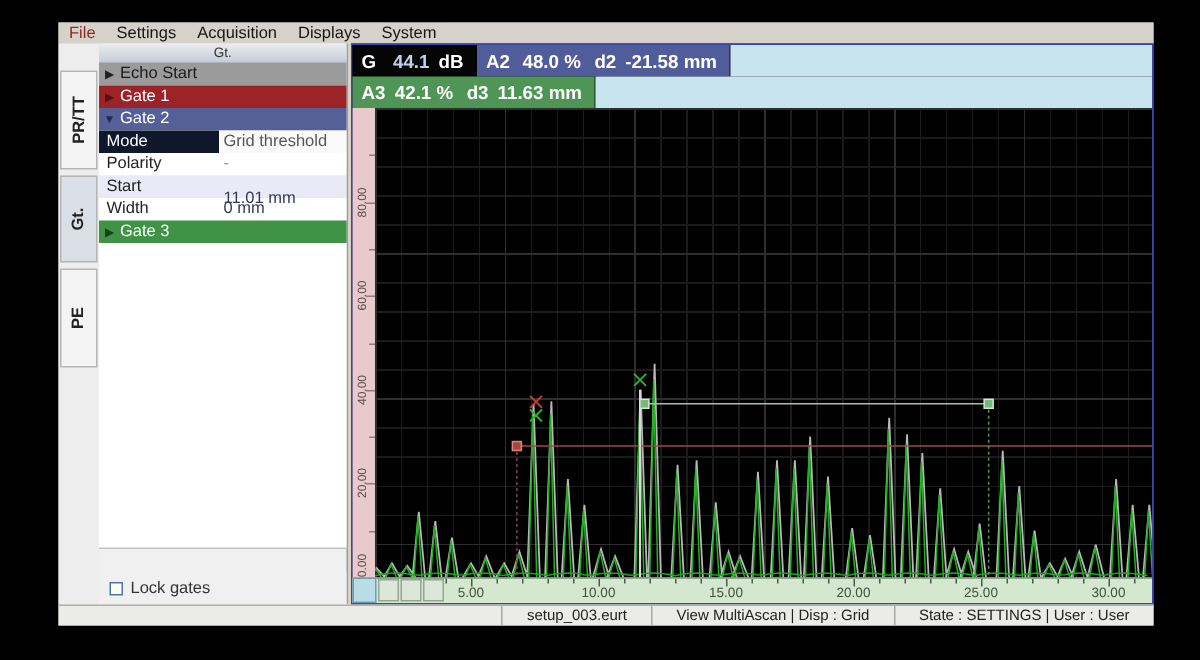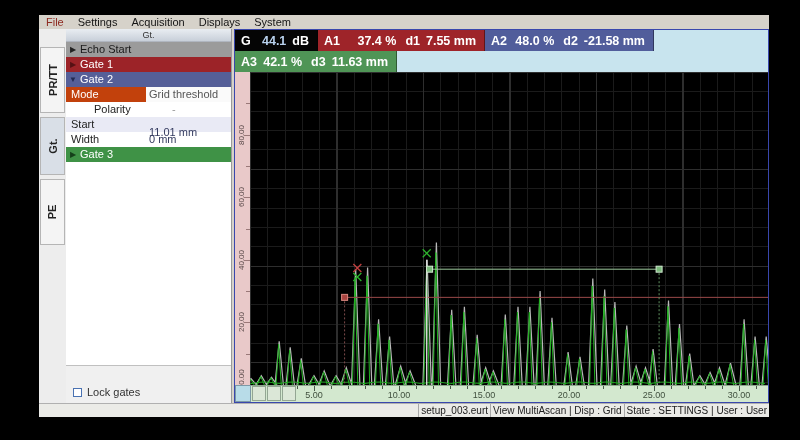--- a/index.html
+++ b/index.html
@@ -70,21 +70,21 @@
   #corner{position:absolute;left:0;top:313px;width:16px;height:17px;background:#b8dce8;
           border:1px solid #7c99a6;}
   .xbtn{position:absolute;top:314px;width:14px;height:15px;background:#dbe7d7;border:1px solid #93a693;}
   .xlab{position:absolute;top:4px;width:40px;text-align:center;font-size:9px;color:#41503f;}
   .xtick{position:absolute;top:0;width:1px;height:3px;background:#4a5a4a;}
   .xtick.major{height:5px;}
 
   
   #statusbar{position:absolute;left:0;top:388px;width:730px;height:14px;background:#ebebe7;
              border-top:1px solid #b0b0b0;display:flex;justify-content:flex-end;align-items:center;}
-  .status-cell{font-size:10px;line-height:13px;color:#222;padding:0 2px;border-left:1px solid #a8a8a8;
+  .status-cell{font-size:10px;line-height:13px;color:#222;padding:0 16px;border-left:1px solid #a8a8a8;
                white-space:nowrap;}
 </style>
 </head>
 <body>
 
 <div id="app">
   <div id="menubar">
       <div class="menu-item first">File</div>
       <div class="menu-item">Settings</div>
       <div class="menu-item">Acquisition</div>
@@ -111,24 +111,24 @@
         </div>
         <div class="p-item p-head" style="background: rgb(156, 35, 40); color: rgb(255, 255, 255);">
           <span class="arrow" style="color: rgb(86, 17, 20);">▶</span>
           <span class="p-label">Gate 1</span>
         </div>
         <div class="p-item p-head" style="background: rgb(85, 95, 152); color: rgb(255, 255, 255);">
           <span class="arrow" style="color: rgb(35, 42, 82);">▼</span>
           <span class="p-label">Gate 2</span>
         </div>
         <div class="p-item p-row" style="background: rgb(250, 250, 250);">
-          <span class="p-label" style="background: #c2410c; color: rgb(255, 255, 255);">Mode</span>
+          <span class="p-label" style="background: #0f172a; color: rgb(255, 255, 255);">Mode</span>
           <span class="p-value" style="color: rgb(85, 85, 85);">Grid threshold</span>
         </div>
-        <div class="p-item p-row" style="background: rgb(255, 255, 255); padding-left: 23px;">
+        <div class="p-item p-row" style="background: rgb(255, 255, 255);">
           <span class="p-label">Polarity</span>
           <span class="p-value" style="color: rgb(153, 153, 153);">-</span>
         </div>
         <div class="p-item p-row" style="background: rgb(233, 234, 245);">
           <span class="p-label">Start</span>
           <span class="p-value" style="color: rgb(51, 58, 94); margin-top: 16px;">11.01 mm</span>
         </div>
         <div class="p-item p-row" style="background: rgb(255, 255, 255);">
           <span class="p-label">Width</span>
           <span class="p-value" style="color: rgb(51, 58, 94);">0 mm</span>
@@ -144,26 +144,20 @@
       <span id="lock-label">Lock gates</span>
     </div>
   </div>
 
   <div id="display">
     <div class="ro-row" id="ro-row1">
         <div class="seg" style="background: rgb(5, 5, 5); width: 83px;">
           <span class="lab">G</span>
           <span class="val" style="color: rgb(185, 210, 238);">44.1</span>
           <span class="val2">dB</span>
-        </div>
-        <div class="seg" style="background: rgb(158, 36, 41); width: 167px;">
-          <span class="lab">A1</span>
-          <span class="val">37.4 %</span>
-          <span class="lab2">d1</span>
-          <span class="val2">7.55 mm</span>
         </div>
         <div class="seg" style="background: rgb(81, 93, 155); width: 169px;">
           <span class="lab">A2</span>
           <span class="val">48.0 %</span>
           <span class="lab2">d2</span>
           <span class="val2">-21.58 mm</span>
         </div>
         <div class="seg filler" style="background: rgb(200, 228, 238);"></div>
       </div>
     <div class="ro-row" id="ro-row2">

